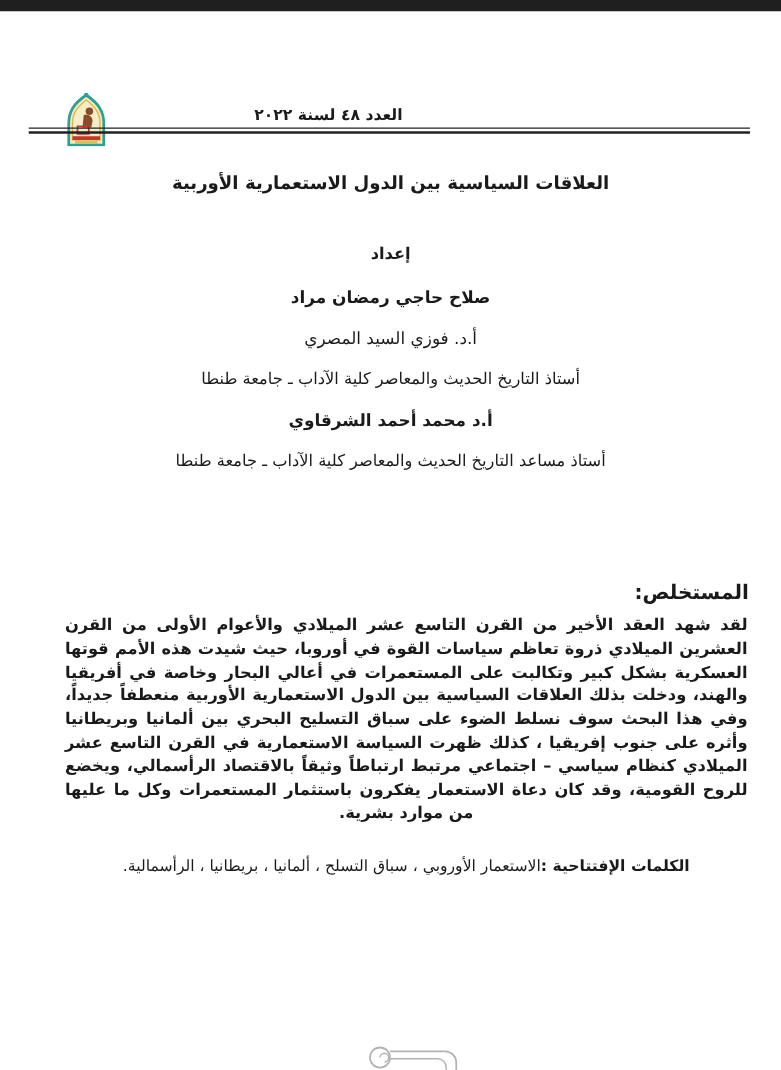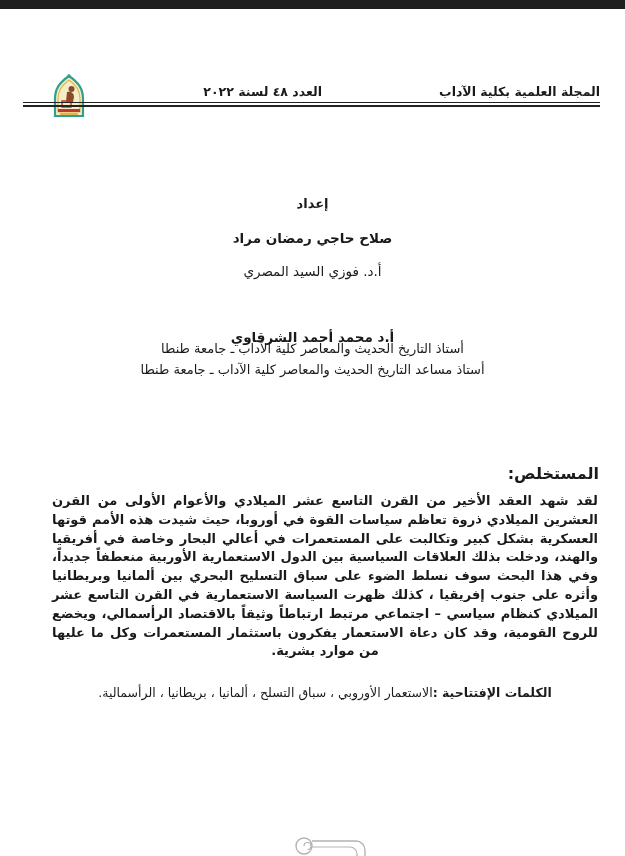--- a/index.html
+++ b/index.html
@@ -36,21 +36,21 @@
   }
   .rule-thick {
     position: absolute; top: 105px; right: 25px; left: 23px;
     border-top: 2.6px solid #222;
   }
   .centered { position: absolute; left: 25px; right: 25px; text-align: center; }
   .title-block { top: 136px; font-weight: bold; font-size: 14.5px; line-height: 22px; }
   .prepared-by { top: 196px; font-weight: bold; font-size: 13px; }
   .author-1 { top: 230px; font-weight: bold; font-size: 13.5px; }
   .author-2 { top: 263px; font-weight: normal; font-size: 13.5px; }
-  .affil-2  { top: 296px; font-size: 13px; margin-top: 45px; }
+  .affil-2  { top: 296px; font-size: 13px; }
   .author-3 { top: 329px; font-weight: bold; font-size: 13.5px; }
   .affil-3  { top: 362px; font-size: 13px; }
   .abstract-heading {
     position: absolute; top: 464px; right: 26px;
     font-weight: bold; font-size: 16px;
   }
   .abstract-body {
     position: absolute; top: 492px; right: 27px; left: 52px;
     font-size: 13px; line-height: 18.8px;
     text-align: justify; text-align-last: center;
@@ -76,27 +76,27 @@
   <svg class="logo" viewBox="0 0 34 43" xmlns="http://www.w3.org/2000/svg">
     <path d="M17 2 C27 9 31 15 31 25 V42 H3 V25 C3 15 7 9 17 2 Z" fill="#f4edc8" stroke="#2fa08f" stroke-width="2.2"></path>
     <circle cx="17" cy="2" r="1.8" fill="#2fa08f"></circle>
     <path d="M17 6 C25 12 28 17 28 25 V38 H6 V25 C6 17 9 12 17 6 Z" fill="none" stroke="#e3b44a" stroke-width="1.2"></path>
     <circle cx="19.5" cy="15" r="3" fill="#8a4b2a"></circle>
     <path d="M15 18 C19 17 22 19 22 23 L21 28 H14 Z" fill="#8a4b2a"></path>
     <path d="M10 27 h9 v6 h-9 z" fill="none" stroke="#c0392b" stroke-width="1.4"></path>
     <rect x="6" y="35" width="22" height="3" fill="#c0392b"></rect>
     <rect x="8" y="39" width="18" height="2" fill="#e3b44a"></rect>
   </svg>
-  <div class="journal-name">المجلة العلمية بكلية الآداب</div>
   <div class="issue-no">العدد ٤٨ لسنة ٢٠٢٢</div>
   <div class="rule-thin"></div>
   <div class="rule-thick"></div>
 </div>
 
 <div class="centered title-block">
+  <div>العلاقات السياسية بين الدول الاستعمارية الأوربية</div>
 </div>
 
 <div class="centered prepared-by">إعداد</div>
 
 <div class="centered author-1">صلاح حاجي رمضان مراد</div>
 
 <div class="centered author-2">أ.د. فوزي السيد المصري</div>
 <div class="centered affil-2">أستاذ التاريخ  الحديث والمعاصر كلية الآداب ـ جامعة طنطا</div>
 
 <div class="centered author-3">أ.د محمد أحمد الشرقاوي</div>

